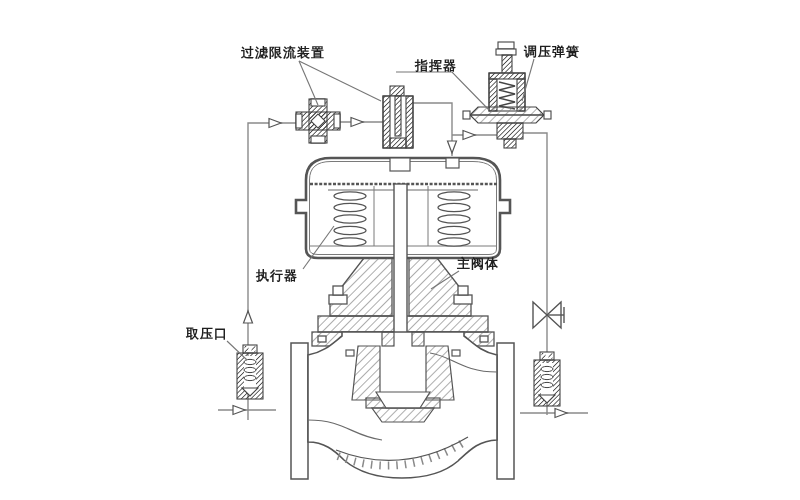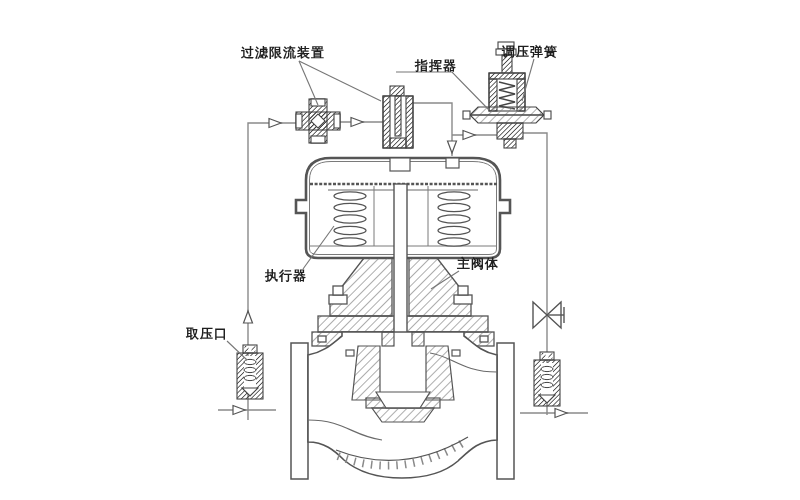--- a/index.html
+++ b/index.html
@@ -183,18 +183,18 @@
       <path d="M396,72 L452,72 L489,110"></path>
       <path d="M534,59 L522,101"></path>
       <path d="M303,269 L334,226"></path>
       <path d="M459,271 L431,289"></path>
       <path d="M227,341 L247,360"></path>
     </g>
   </svg>
 
   <div class="lbl" style="left:241px;top:44px">过滤限流装置</div>
   <div class="lbl" style="left:415px;top:57px">指挥器</div>
-  <div class="lbl" style="left:502px;top:43px">调压弹簧</div>
-  <div class="lbl" style="left:265px;top:267px">执行器</div>
+  <div class="lbl" style="left:524px;top:43px">调压弹簧</div>
+  <div class="lbl" style="left:256px;top:267px">执行器</div>
   <div class="lbl" style="left:457px;top:255px">主阀体</div>
   <div class="lbl" style="left:186px;top:325px">取压口</div>
 
 </div>
 
 </body></html>

